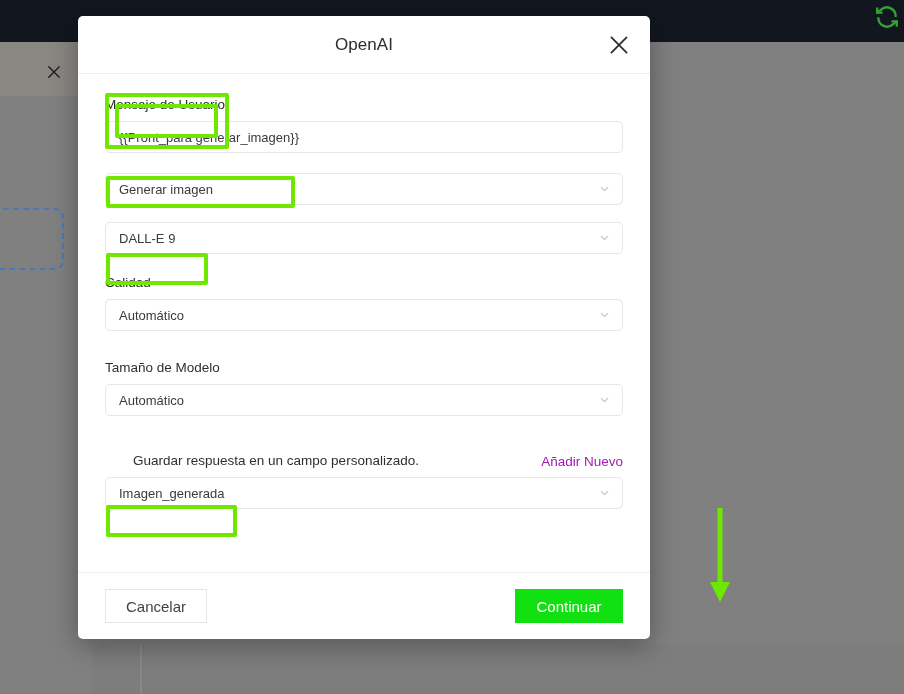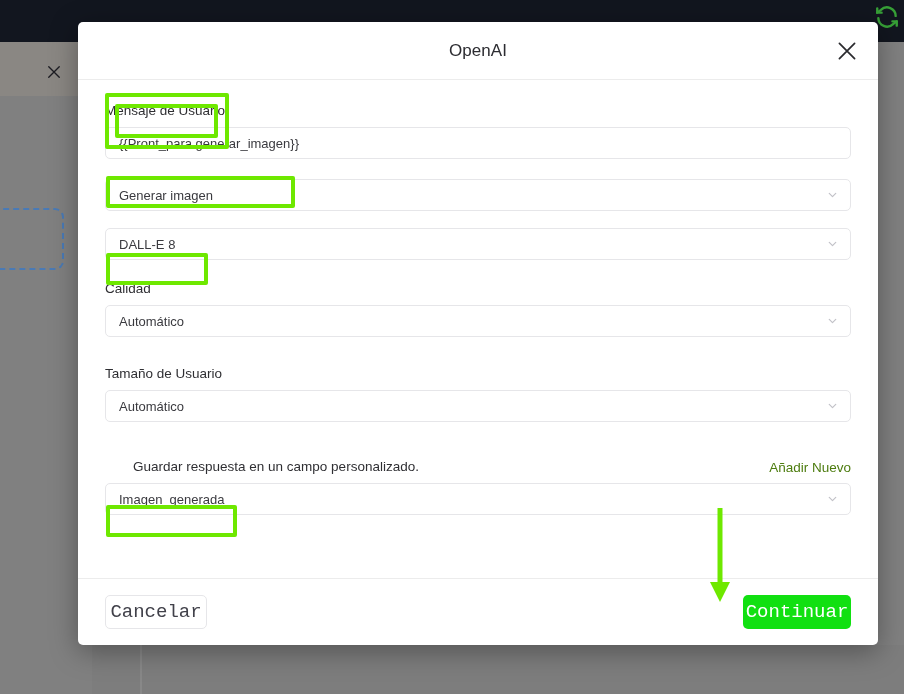--- a/index.html
+++ b/index.html
@@ -45,22 +45,22 @@
     position: absolute; left: 92px; top: 645px; width: 812px; height: 49px;
     background: #7d7d7d;
   }
   .bg-bottom-edge {
     position: absolute; left: 140px; top: 645px; width: 2px; height: 49px;
     background: #888;
   }
 
   
   .modal {
-    position: absolute; left: 78px; top: 22px;
-    width: 800px; height: 623px;
+    position: absolute; left: 78px; top: 16px;
+    width: 572px; height: 623px;
     background: #ffffff;
     border-radius: 5px;
     box-shadow: 0 6px 28px rgba(0,0,0,0.35);
     display: flex; flex-direction: column;
   }
   .modal-header {
     position: relative; height: 58px; flex: 0 0 58px;
     border-bottom: 1px solid #ececec;
     display: flex; align-items: center; justify-content: center;
   }
@@ -82,21 +82,21 @@
     display: block; font-size: 13.5px; color: #2f2f33;
     margin-bottom: 8px; line-height: 17px;
   }
   .label-row {
     display: flex; align-items: flex-end; justify-content: space-between;
     margin-bottom: 8px;
     margin-left: 28px;
   }
   .label-row .field-label { margin-bottom: 0; }
   .link-add {
-    font-size: 13.5px; color: #4d7c0f; cursor: pointer; text-decoration: none;
+    font-size: 13.5px; color: #a21caf; cursor: pointer; text-decoration: none;
   }
 
   .control {
     position: relative;
     height: 32px;
     border: 1px solid #e6e6e9;
     border-radius: 5px;
     background: #fff;
     display: flex; align-items: center;
     padding: 0 32px 0 13px;
@@ -119,22 +119,22 @@
   .field.f-size    { margin-bottom: 36px; }
   .field.f-save    { margin-bottom: 0; }
 
   .modal-footer {
     flex: 0 0 67px; height: 67px;
     border-top: 1px solid #ececec;
     display: flex; align-items: center; justify-content: space-between;
     padding: 0 27px;
   }
   .btn {
-    font-size: 19px; border-radius: 5px; cursor: pointer;
-    display: inline-flex; align-items: center; justify-content: center; font-family: Liberation Mono, monospace;
+    font-size: 15px; border-radius: 0; cursor: pointer;
+    display: inline-flex; align-items: center; justify-content: center;
   }
   .btn-cancel {
     width: 102px; height: 34px;
     background: #fff; border: 1px solid #e6e6e9; color: #41414a;
   }
   .btn-continue {
     width: 108px; height: 34px;
     background: #11e011; border: none; color: #ffffff;
   }
 
@@ -205,21 +205,21 @@
           <span class="chev">
             <svg viewBox="0 0 24 24" fill="none" stroke="currentColor" stroke-width="2.2" stroke-linecap="round" stroke-linejoin="round">
               <path d="M6 9l6 6 6-6"></path>
             </svg>
           </span>
         </div>
       </div>
 
       <div class="field f-model">
         <div class="control">
-          <span class="value">DALL-E 8</span>
+          <span class="value">DALL-E 9</span>
           <span class="chev">
             <svg viewBox="0 0 24 24" fill="none" stroke="currentColor" stroke-width="2.2" stroke-linecap="round" stroke-linejoin="round">
               <path d="M6 9l6 6 6-6"></path>
             </svg>
           </span>
         </div>
       </div>
 
       <div class="field f-quality">
         <label class="field-label">Calidad</label>
@@ -227,21 +227,21 @@
           <span class="value">Automático</span>
           <span class="chev">
             <svg viewBox="0 0 24 24" fill="none" stroke="currentColor" stroke-width="2.2" stroke-linecap="round" stroke-linejoin="round">
               <path d="M6 9l6 6 6-6"></path>
             </svg>
           </span>
         </div>
       </div>
 
       <div class="field f-size">
-        <label class="field-label">Tamaño de Usuario</label>
+        <label class="field-label">Tamaño de Modelo</label>
         <div class="control">
           <span class="value">Automático</span>
           <span class="chev">
             <svg viewBox="0 0 24 24" fill="none" stroke="currentColor" stroke-width="2.2" stroke-linecap="round" stroke-linejoin="round">
               <path d="M6 9l6 6 6-6"></path>
             </svg>
           </span>
         </div>
       </div>
 

